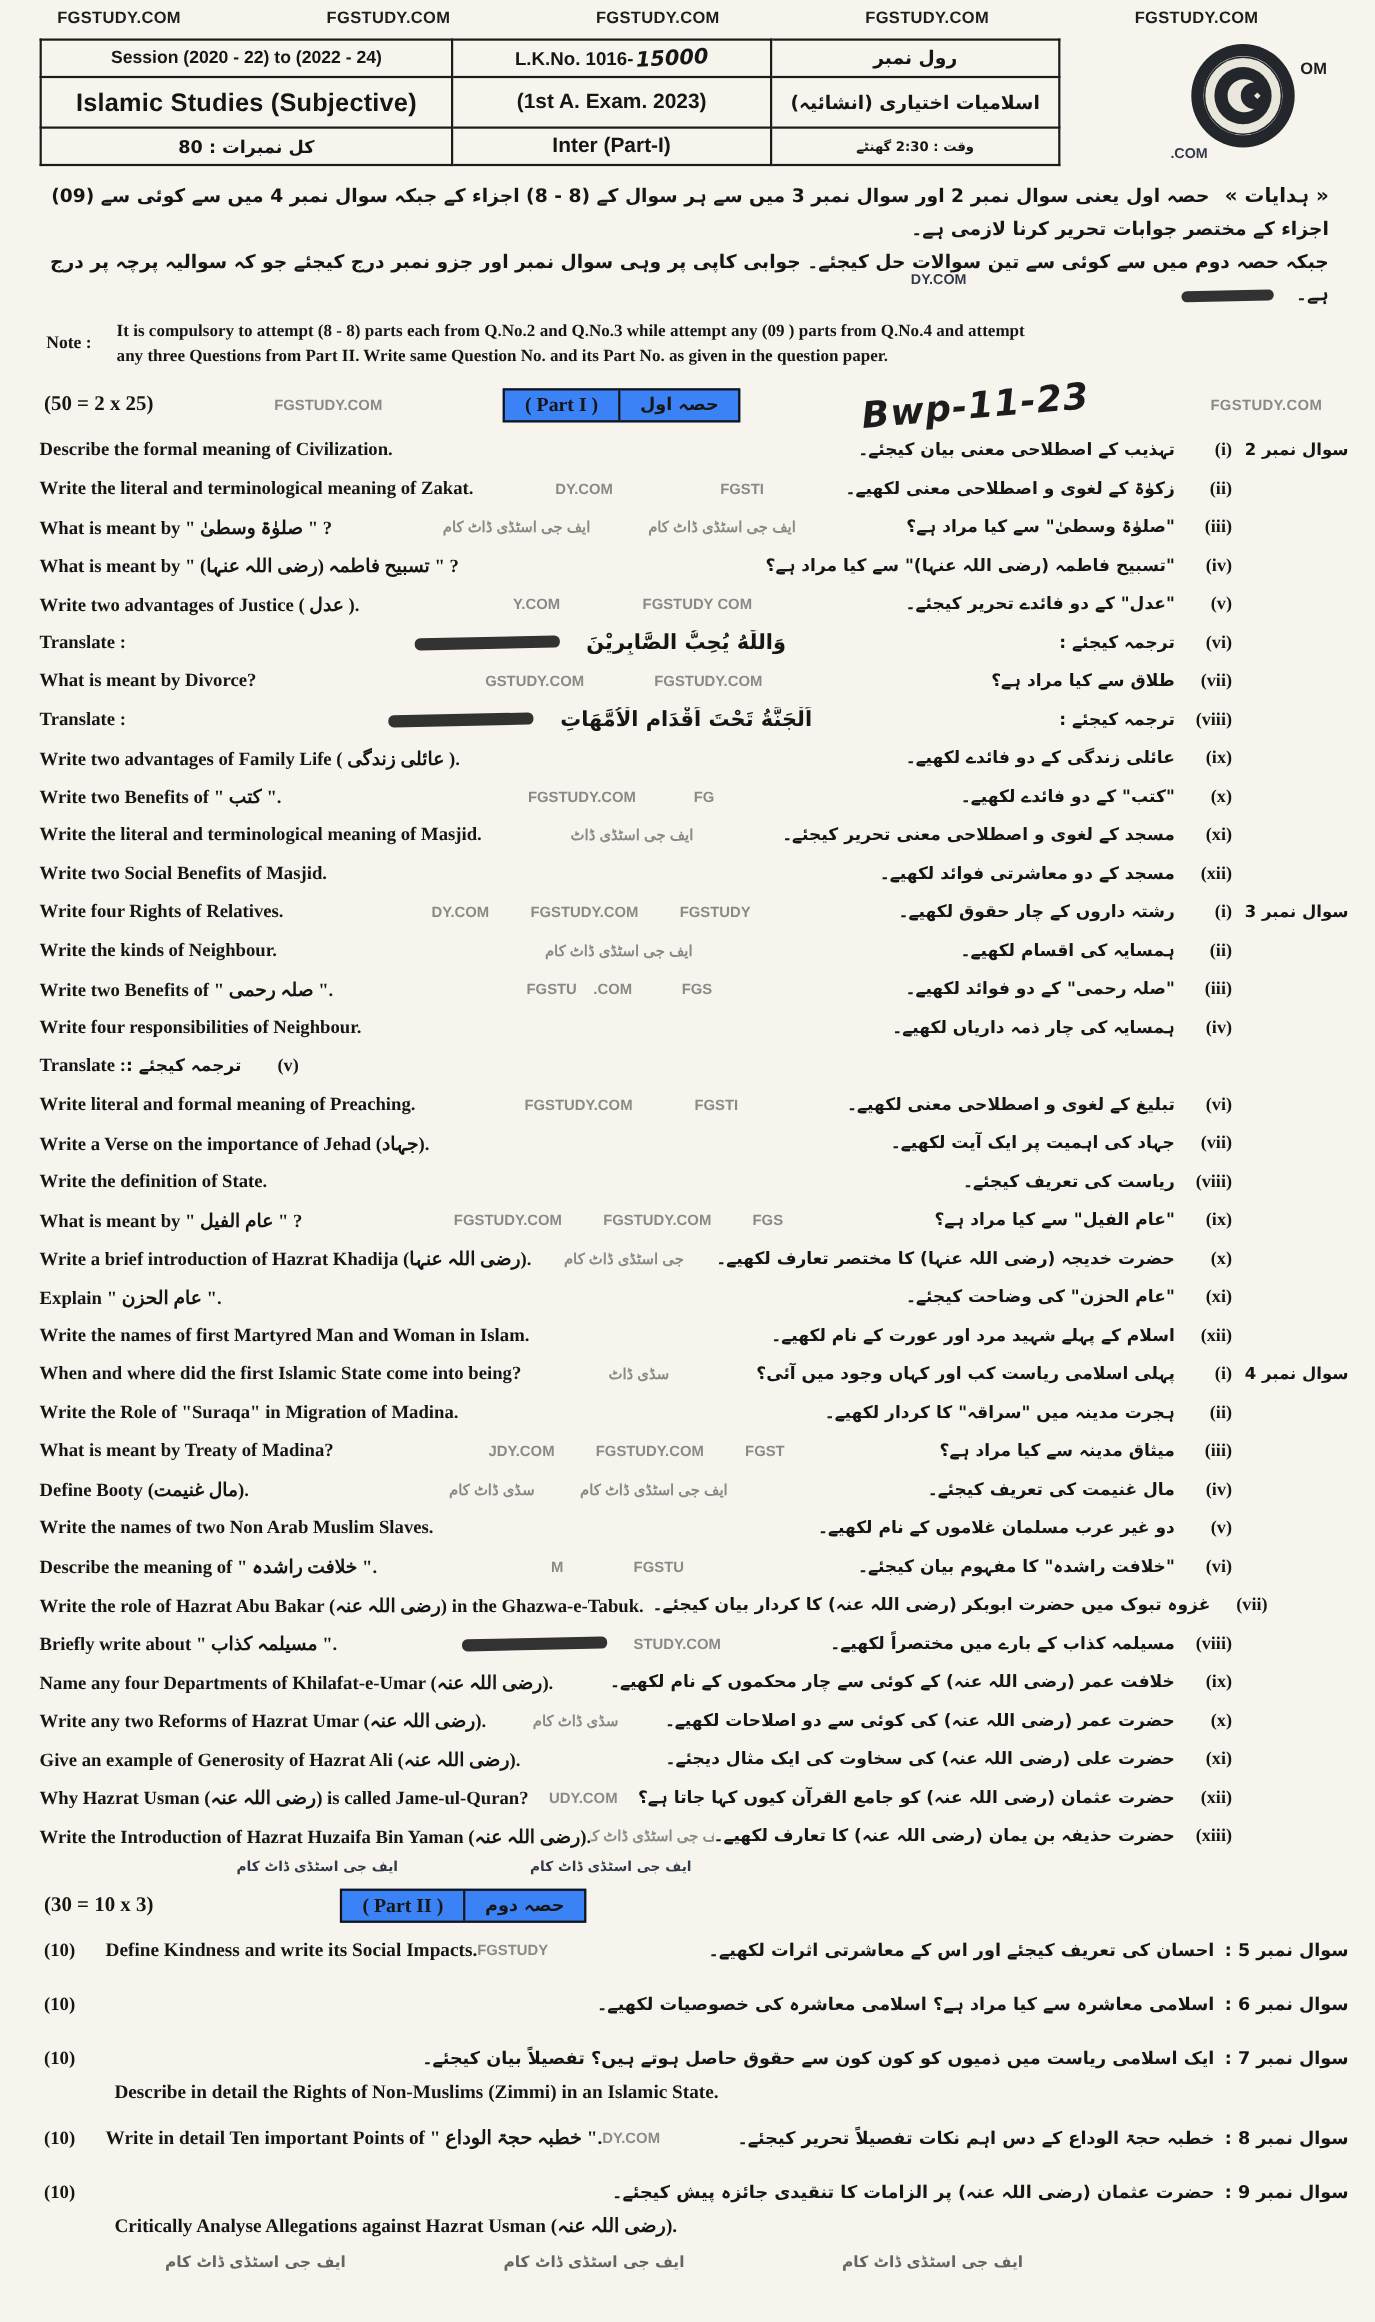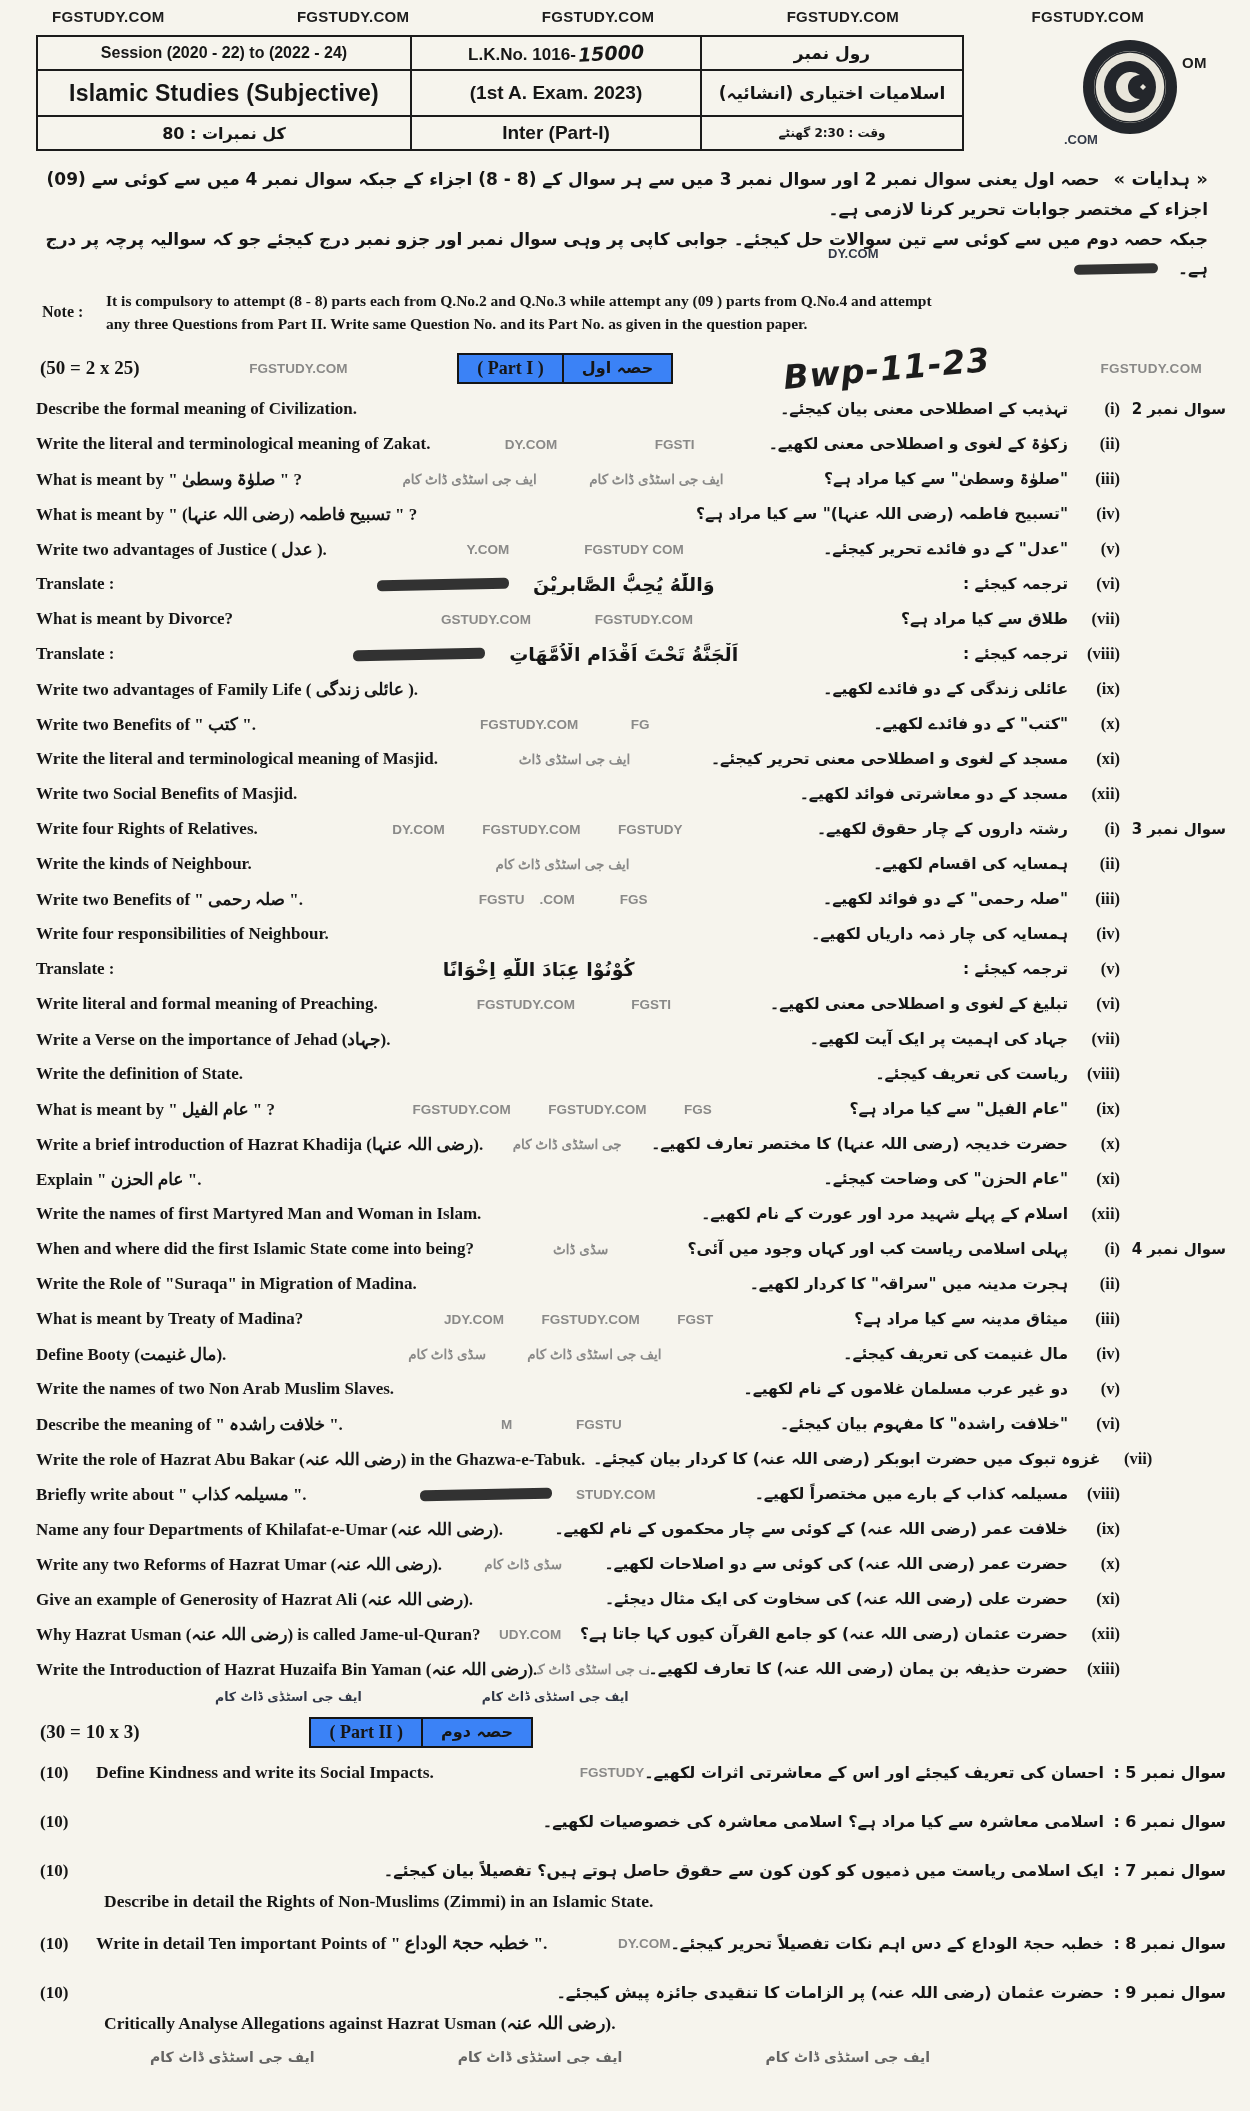--- a/index.html
+++ b/index.html
@@ -71,21 +71,21 @@
   .qrow .qlabel{width:106px;flex:none;text-align:right;direction:rtl;font-family:"DejaVu Sans", sans-serif;font-weight:700;font-size:15px;}
 
   
   .pre-p2-wm{display:flex;gap:120px;padding-left:215px;margin-top:2px;}
   .pre-p2-wm .wm-gray{font-family:"DejaVu Sans", sans-serif;font-size:12.5px;}
   .p2list{margin:8px 24px 0 40px;}
   .p2row{margin-bottom:15px;}
   .p2line{display:flex;align-items:center;min-height:34px;}
   .p2-marks{width:56px;flex:none;font:700 17px "Liberation Serif", serif;}
   .p2-en{font:700 17.5px "Liberation Serif", serif;white-space:nowrap;}
-  .p2line .mid{flex:1;display:flex;justify-content:flex-end;overflow:hidden;min-width:8px;}
+  .p2line .mid{flex:1;display:flex;justify-content:flex-start;overflow:hidden;min-width:8px;}
   .p2-ur{font-family:"DejaVu Sans", sans-serif;font-weight:700;font-size:16px;direction:rtl;white-space:nowrap;text-align:right;}
   .p2-label{width:122px;flex:none;text-align:right;direction:rtl;font-family:"DejaVu Sans", sans-serif;font-weight:700;font-size:16px;}
   .p2-below{margin:3px 0 0 64px;font:700 17.5px "Liberation Serif", serif;}
 
   
   .footer-ur{display:flex;justify-content:space-between;padding:0 320px 0 150px;margin-top:14px;}
   .footer-ur .wm-gray{font-family:"DejaVu Sans", sans-serif;font-size:14px;color:#4c4c4c;}
 </style>
 </head>
 <body>
@@ -325,25 +325,20 @@
       
       
       
     </span>
     <span class="ur" dir="rtl">ہمسایہ کی چار ذمہ داریاں لکھیے۔</span>
     <span class="num">(iv)</span>
     <span class="qlabel" dir="rtl"></span>
   </div>
       <div class="qrow">
     <span class="en">Translate :</span>
-    <span class="mid">
-
-      <span class="ar">كُوْنُوْا عِبَادَ اللّٰهِ اِخْوَانًا</span>
-
-    </span>
     <span class="ur" dir="rtl">ترجمہ کیجئے :</span>
     <span class="num">(v)</span>
     <span class="qlabel" dir="rtl"></span>
   </div>
       <div class="qrow">
     <span class="en">Write literal and formal meaning of Preaching.</span>
     <span class="mid">
 
       <span class="wm">FGSTUDY.COM               FGSTI</span>
     </span>

